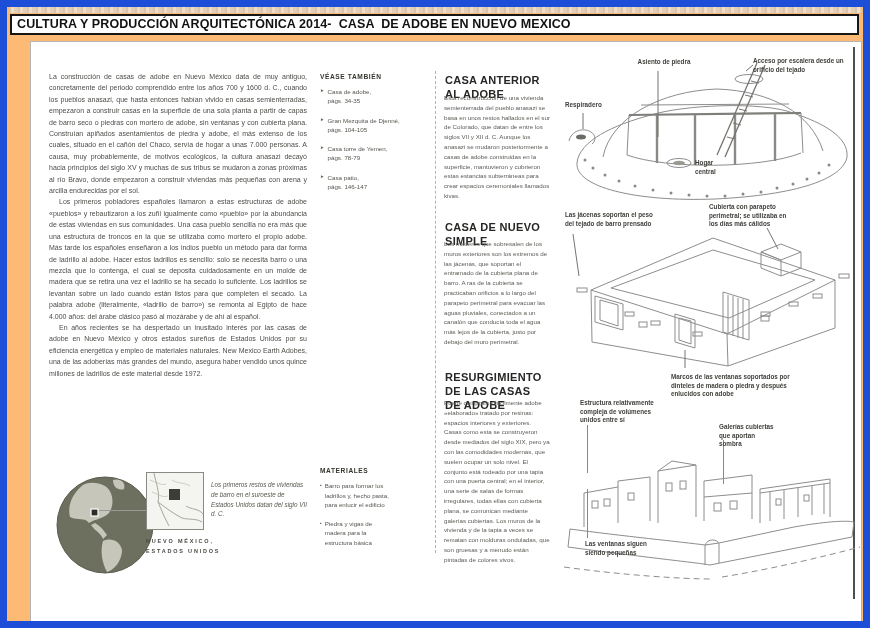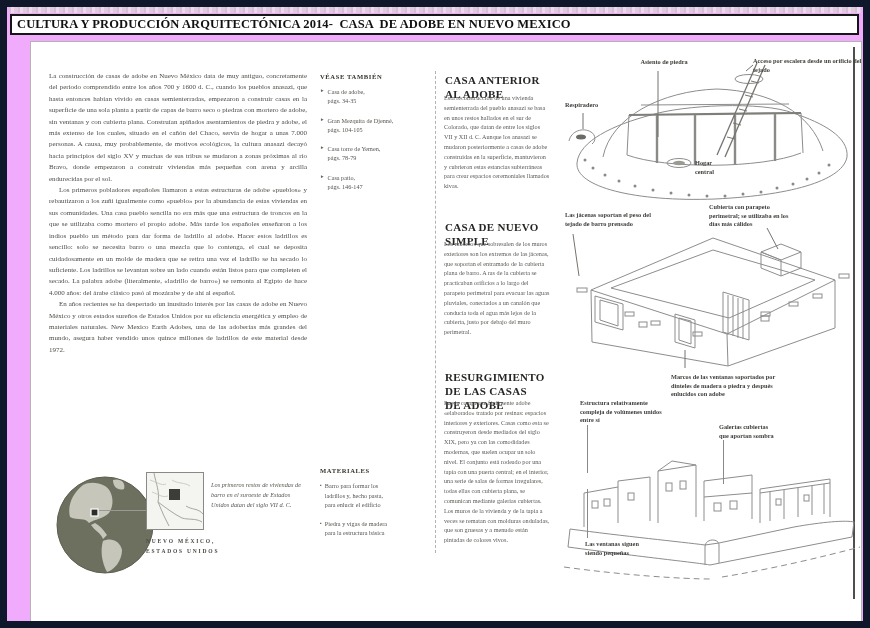--- a/index.html
+++ b/index.html
@@ -1,19 +1,19 @@
 <!DOCTYPE html>
 <html><head>
 <meta charset="utf-8">
 <style>
   html,body{margin:0;padding:0;background:#888;}
   .page{
-    position:relative; width:870px; height:628px; background:#f0abfc;
-    box-sizing:border-box; border:7px solid #0f172a; overflow:hidden;
-    font-family:Liberation Serif, serif; color:#3f3f3c;
+    position:relative; width:870px; height:628px; background:#fdba74;
+    box-sizing:border-box; border:7px solid #1d4ed8; overflow:hidden;
+    font-family:Liberation Sans, sans-serif; color:#3f3f3c;
   }
   .noise{position:absolute; left:2px; right:2px; top:0; height:6px; opacity:.7;
     background:repeating-linear-gradient(90deg,#c9c8c5 0 2px,#ecebe8 2px 5px,#d8d7d4 5px 9px);}
   .title-box{position:absolute; left:3px; top:7px; right:4px; height:21px;
     border:2px solid #161616; background:#fff; box-sizing:border-box;}
   .title-box span{position:absolute; left:5px; top:1px; font-size:12.5px; font-weight:bold;
     color:#111; white-space:pre; letter-spacing:.1px;}
   .content-box{position:absolute; left:23px; top:34px; width:830px; height:585px;
     border:1px solid #b5b4b1; background:#fff;}
   

